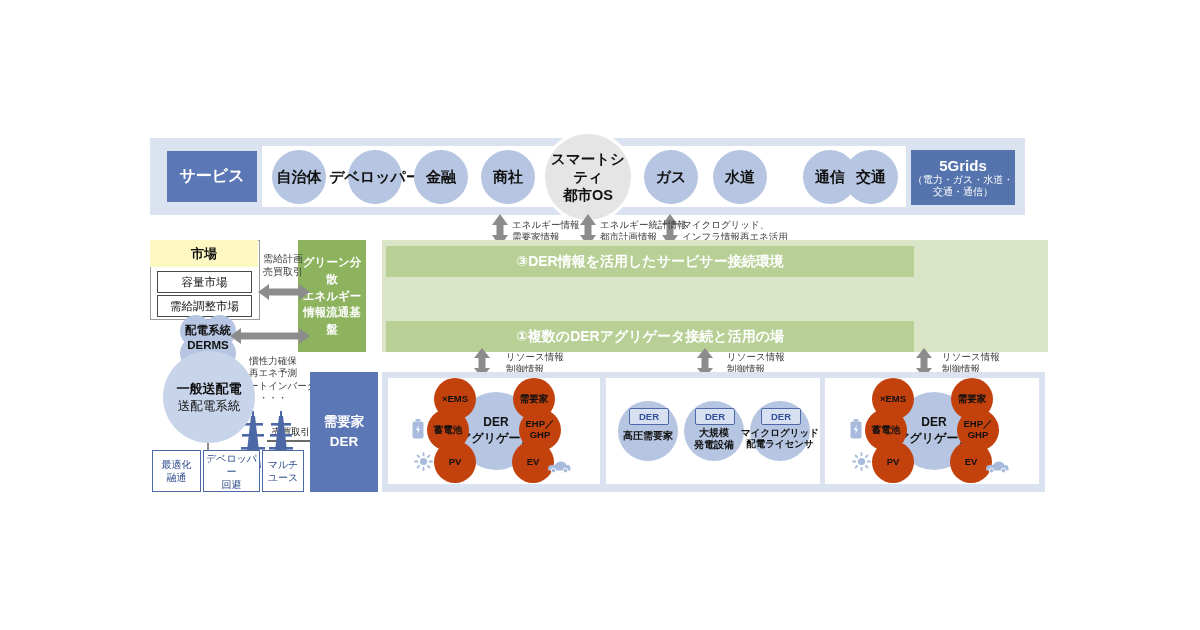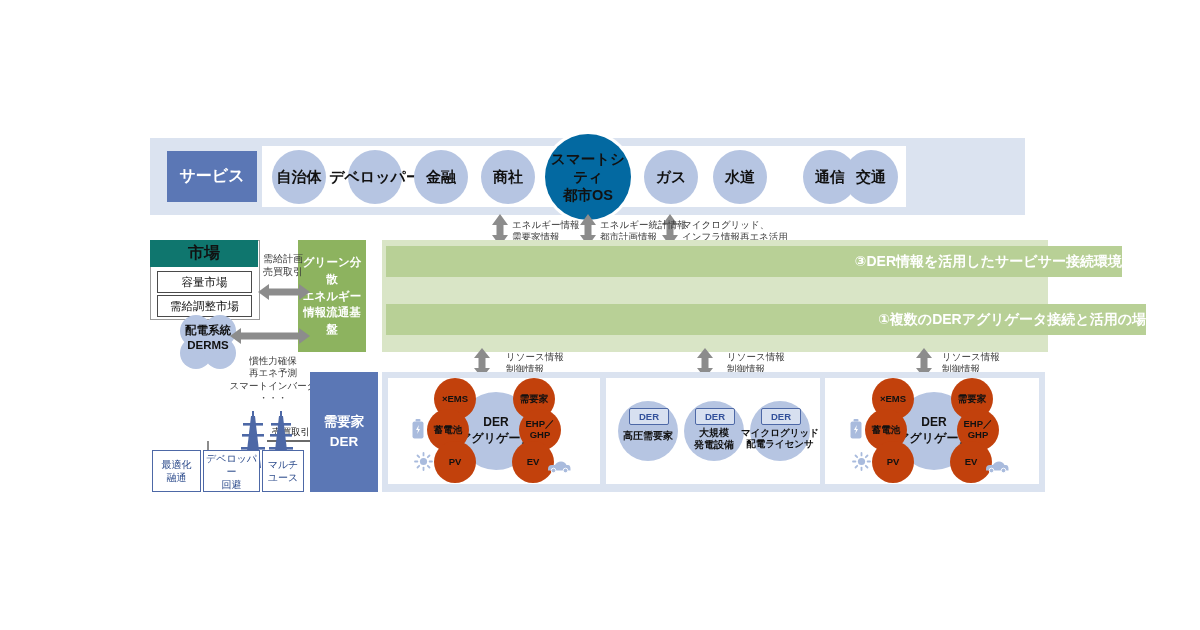--- a/index.html
+++ b/index.html
@@ -7,35 +7,35 @@
          font-family:"Liberation Sans","DejaVu Sans",sans-serif;overflow:hidden;color:#111;}
   .abs{position:absolute;}
   .flex{display:flex;align-items:center;justify-content:center;text-align:center;}
   .ml{white-space:pre-line;}
   .nw{white-space:nowrap;}
   
   .band{background:#dbe3f0;}
   .band-inner{background:#ffffff;}
   .svc-circ{position:absolute;width:54px;height:54px;top:150px;border-radius:50%;background:#b6c5e2;
             display:flex;align-items:center;justify-content:center;font-weight:bold;font-size:15px;white-space:nowrap;}
-  .os-circ{position:absolute;border-radius:50%;background:#0369a1;box-shadow:0 0 0 3px #fff;
+  .os-circ{position:absolute;border-radius:50%;background:#e5e5e5;box-shadow:0 0 0 3px #fff;
            display:flex;align-items:center;justify-content:center;font-weight:bold;font-size:14.5px;
            text-align:center;line-height:1.25;}
   .blue-box{background:#5b77b5;color:#fff;font-weight:bold;display:flex;flex-direction:column;
             align-items:center;justify-content:center;text-align:center;}
   
-  .bar{position:absolute;left:386px;width:736px;height:31px;display:flex;align-items:center;
-       justify-content:flex-end;color:#fff;font-weight:bold;font-size:14px;}
+  .bar{position:absolute;left:386px;width:528px;height:31px;display:flex;align-items:center;
+       justify-content:center;color:#fff;font-weight:bold;font-size:14px;}
   .bar-light{background:#b8d096;}
   .bar-dark{background:#84aa52;}
   
   .lbl{position:absolute;font-size:9.5px;color:#3a3a3a;line-height:1.3;}
   
   .mkt{border:1px solid #9b9b9b;background:#fff;}
-  .mkt-hd{background:#0f766e;color:#111;font-weight:bold;font-size:16px;}
+  .mkt-hd{background:#fef9c3;color:#111;font-weight:bold;font-size:13px;}
   .mkt-item{border:1px solid #4a4a4a;background:#fff;font-size:11.5px;}
   
   .cl-circ{position:absolute;width:32px;height:32px;border-radius:50%;background:#b6c5e2;}
   .tso-circ{position:absolute;border-radius:50%;background:#c8d4e9;display:flex;flex-direction:column;
             align-items:center;justify-content:center;text-align:center;}
   .wbox{position:absolute;background:#fff;border:1.5px solid #4d68a6;color:#2b4a8b;font-size:10px;
         display:flex;align-items:center;justify-content:center;text-align:center;line-height:1.3;}
   .gline{position:absolute;background:#8c8c8c;}
   
   .panel{position:absolute;top:378px;height:106px;background:#fff;}
@@ -80,20 +80,25 @@
   <div class="svc-circ" style="left:713px;">
       <span>水道</span>
     </div>
   <div class="svc-circ" style="left:803px;justify-content:center;">
       <span>通信</span>
     </div>
   <div class="svc-circ" style="left:844px;">
       <span>交通</span>
     </div>
 
+  <div class="abs blue-box" style="left:911px;top:150px;width:104px;height:55px;background:#5574ad;">
+    <span style="font-size:15px;">5Grids</span>
+    <span class="ml" style="font-size:10px;font-weight:normal;line-height:1.25;">（電力・ガス・水道・
+交通・通信）</span>
+  </div>
 
   <svg class="abs" style="left:492px;top:214px;" width="16" height="32" viewBox="0 0 16 32">
       <path d="M8,0 L16,11 L11.5,11 L11.5,21 L16,21 L8,32 L0,21 L4.5,21 L4.5,11 L0,11 Z" fill="#8c8c8c"></path>
     </svg>
   <svg class="abs" style="left:580px;top:214px;" width="16" height="32" viewBox="0 0 16 32">
       <path d="M8,0 L16,11 L11.5,11 L11.5,21 L16,21 L8,32 L0,21 L4.5,21 L4.5,11 L0,11 Z" fill="#8c8c8c"></path>
     </svg>
   <svg class="abs" style="left:662px;top:214px;" width="16" height="32" viewBox="0 0 16 32">
       <path d="M8,0 L16,11 L11.5,11 L11.5,21 L16,21 L8,32 L0,21 L4.5,21 L4.5,11 L0,11 Z" fill="#8c8c8c"></path>
     </svg>
@@ -104,21 +109,21 @@
   <div class="lbl ml" style="left:682px;top:219px;">マイクログリッド、
 インフラ情報再エネ活用</div>
 
   <div class="abs" style="left:382px;top:240px;width:666px;height:112px;background:#d9e5c6;"></div>
   <div class="abs blue-box ml" style="left:298px;top:240px;width:68px;height:112px;background:#8db35f;font-size:11.5px;line-height:1.45;"><span class="ml">グリーン分散
 エネルギー
 情報流通基盤</span></div>
   <div class="bar bar-light" style="top:246px;">
       <span>③DER情報を活用したサービサー接続環境</span>
     </div>
-  <div class="bar bar-light" style="top:304px;padding-left:24px;">
+  <div class="bar bar-light" style="top:321px;">
       <span>①複数のDERアグリゲータ接続と活用の場</span>
     </div>
 
   <div class="abs mkt" style="left:150px;top:240px;width:108px;height:78px;"></div>
   <div class="abs flex mkt-hd" style="left:150px;top:240px;width:108px;height:27px;">
       <span>市場</span>
     </div>
   <div class="abs flex mkt-item" style="left:157px;top:271px;width:93px;height:20px;">
       <span>容量市場</span>
     </div>
@@ -140,20 +145,24 @@
 DERMS</div>
 
   <svg class="abs" style="left:230px;top:328px;" width="80" height="16" viewBox="0 0 80 16">
       <path d="M0,8 L11,0 L11,4.5 L69,4.5 L69,0 L80,8 L69,16 L69,11.5 L11,11.5 L11,16 Z" fill="#8c8c8c"></path>
     </svg>
   <div class="lbl ml" style="left:228px;top:347px;width:90px;text-align:center;margin-top:8px;">慣性力確保
 再エネ予測
 スマートインバータ
 ・・・</div>
 
+  <div class="tso-circ" style="left:163px;top:351px;width:92px;height:92px;z-index:2;">
+    <span style="font-weight:bold;font-size:13px;">一般送配電</span>
+    <span style="font-size:12.5px;">送配電系統</span>
+  </div>
 
   <div class="gline" style="left:207px;top:441px;width:2px;height:15px;"></div>
   <div class="gline" style="left:207px;top:454px;width:38px;height:2px;"></div>
   <div class="gline" style="left:267px;top:440px;width:43px;height:2px;background:#6a6a6a;"></div>
   <div class="lbl" style="left:272px;top:426px;font-size:9.5px;color:#222;">売買取引</div>
   <svg class="abs" style="left:241px;top:410px;" width="58" height="58" viewBox="0 0 58 58">
     <g fill="#4d68a6">
       <polygon points="10,6 14,6 20,58 4,58"></polygon>
         <rect x="11" y="1" width="2" height="6"></rect>
       <rect x="2" y="13" width="20" height="2.6"></rect>

